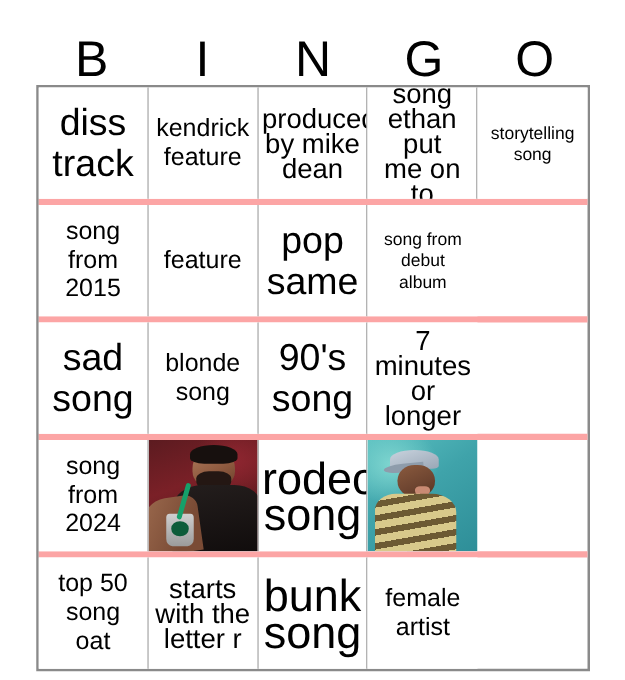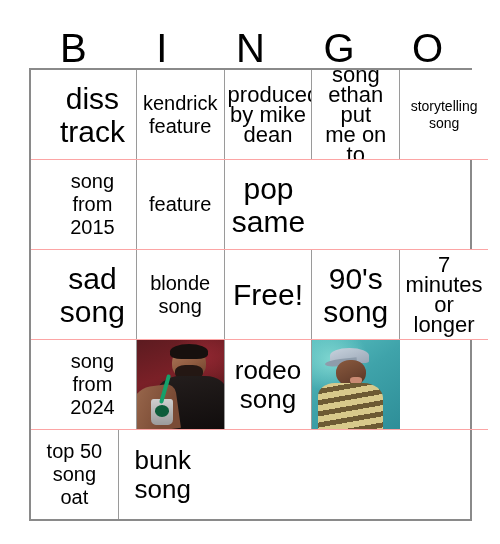--- a/index.html
+++ b/index.html
@@ -50,22 +50,21 @@
     border-bottom: 2px solid #8a8a8a;
     box-sizing: border-box;
     background: #ffffff;
   }
   .bingo-row {
     display: flex;
     width: 100%;
     height: 89px;
   }
   .bingo-row:not(:last-child) {
-    border-bottom: 1px solid #fca5a5;
-    padding-left: 18px;
+    border-bottom: 5px solid #fca5a5;
   }
   .bingo-cell {
     width: 20%;
     height: 89px;
     box-sizing: border-box;
     display: flex;
     align-items: center;
     justify-content: center;
     text-align: center;
     color: #000000;
@@ -77,21 +76,21 @@
     border-right: 1px solid #9a9a9a;
   }
   .cell-text {
     display: block;
     width: 100%;
     white-space: pre-line;
   }
 
   
   .t-xl  { font-size: 30px; line-height: 33px; }
-  .t-lg  { font-size: 26px; line-height: 29px; }
+  .t-lg  { font-size: 36px; line-height: 29px; }
   .t-md  { font-size: 20px; line-height: 23px; }
   .t-sm  { font-size: 22px; line-height: 20px; }
   .t-xs  { font-size: 14px; line-height: 17px; }
 
   
   .photo-cell {
     padding: 0;
     position: relative;
   }
   .photo {
@@ -261,32 +260,34 @@
 from
 2015</span>
         </div>
         <div class="bingo-cell">
           <span class="cell-text t-md">feature</span>
         </div>
         <div class="bingo-cell">
           <span class="cell-text t-xl">pop
 same</span>
         </div>
+        <div class="bingo-cell">
+          <span class="cell-text t-xs">song from
+debut
+album</span>
+        </div>
       </div>
       <div class="bingo-row">
         <div class="bingo-cell">
           <span class="cell-text t-xl">sad
 song</span>
         </div>
         <div class="bingo-cell">
           <span class="cell-text t-md">blonde
 song</span>
-        </div>
-        <div class="bingo-cell free-cell">
-          <span class="cell-text t-xl">Free!</span>
         </div>
         <div class="bingo-cell">
           <span class="cell-text t-xl">90's
 song</span>
         </div>
         <div class="bingo-cell">
           <span class="cell-text t-sm">7
 minutes
 or longer</span>
         </div>
@@ -323,19 +324,28 @@
           </div>
         </div>
       </div>
       <div class="bingo-row">
         <div class="bingo-cell">
           <span class="cell-text t-md">top 50
 song
 oat</span>
         </div>
         <div class="bingo-cell">
+          <span class="cell-text t-sm">starts
+with the
+letter r</span>
+        </div>
+        <div class="bingo-cell">
           <span class="cell-text t-lg">bunk
 song</span>
         </div>
+        <div class="bingo-cell">
+          <span class="cell-text t-md">female
+artist</span>
+        </div>
       </div>
     </div>
 
 </div>
 
 </body></html>

